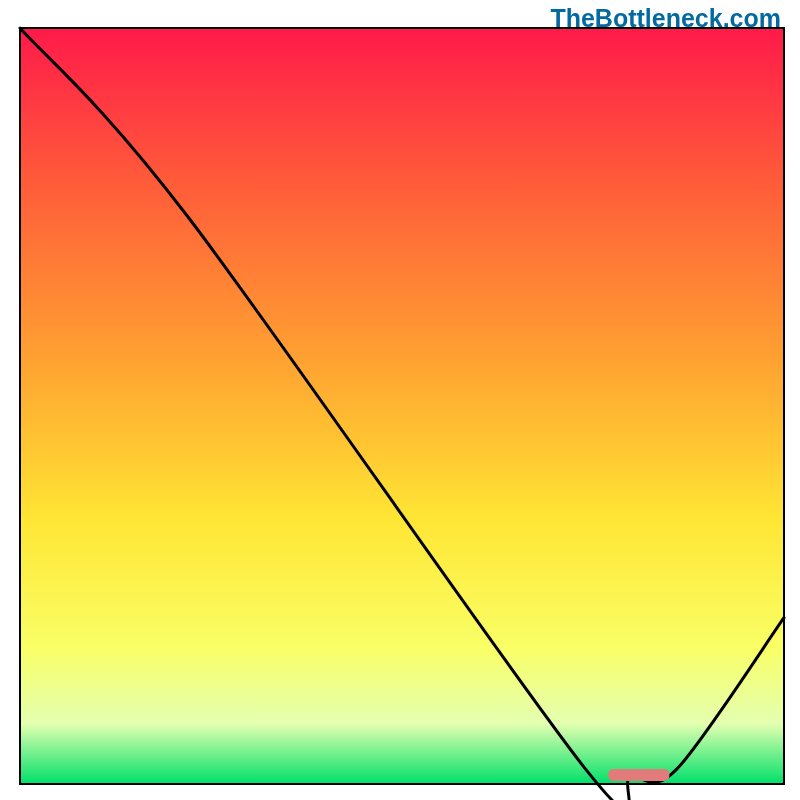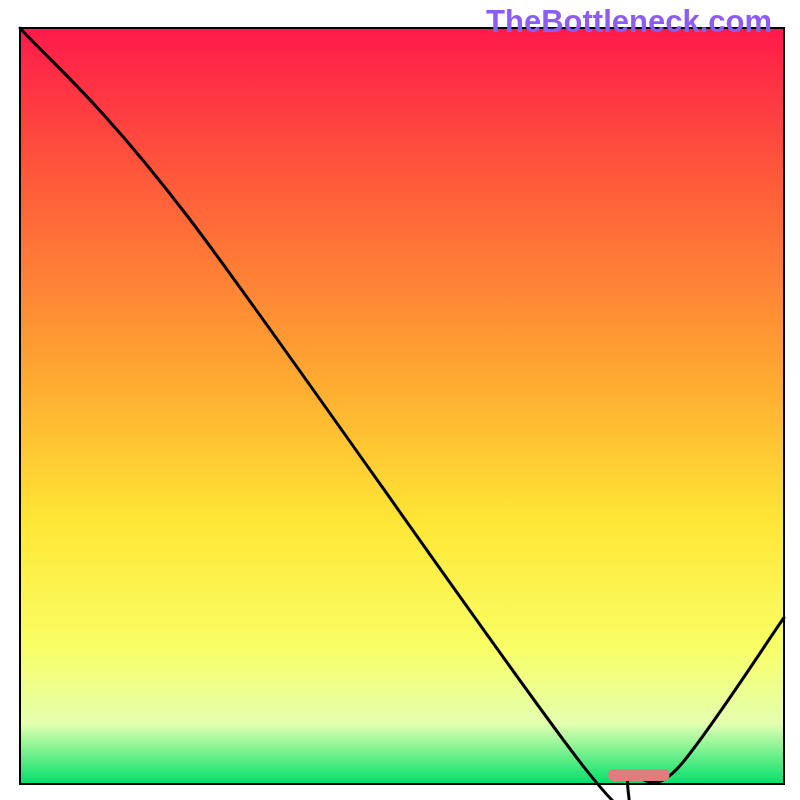--- a/index.html
+++ b/index.html
@@ -11,24 +11,24 @@
     font-family: Arial, Helvetica, sans-serif;
   }
   .container {
     position: relative;
     width: 800px;
     height: 800px;
   }
   .watermark {
     position: absolute;
     top: 4px;
-    right: 28px;
-    font-size: 31px;
+    right: 19px;
+    font-size: 25px;
     font-weight: bold;
-    color: #8b5cf6;
+    color: #0369a1;
     letter-spacing: 0px;
   }
   svg.chart {
     position: absolute;
     left: 0;
     top: 0;
     width: 800px;
     height: 800px;
   }
 </style>

